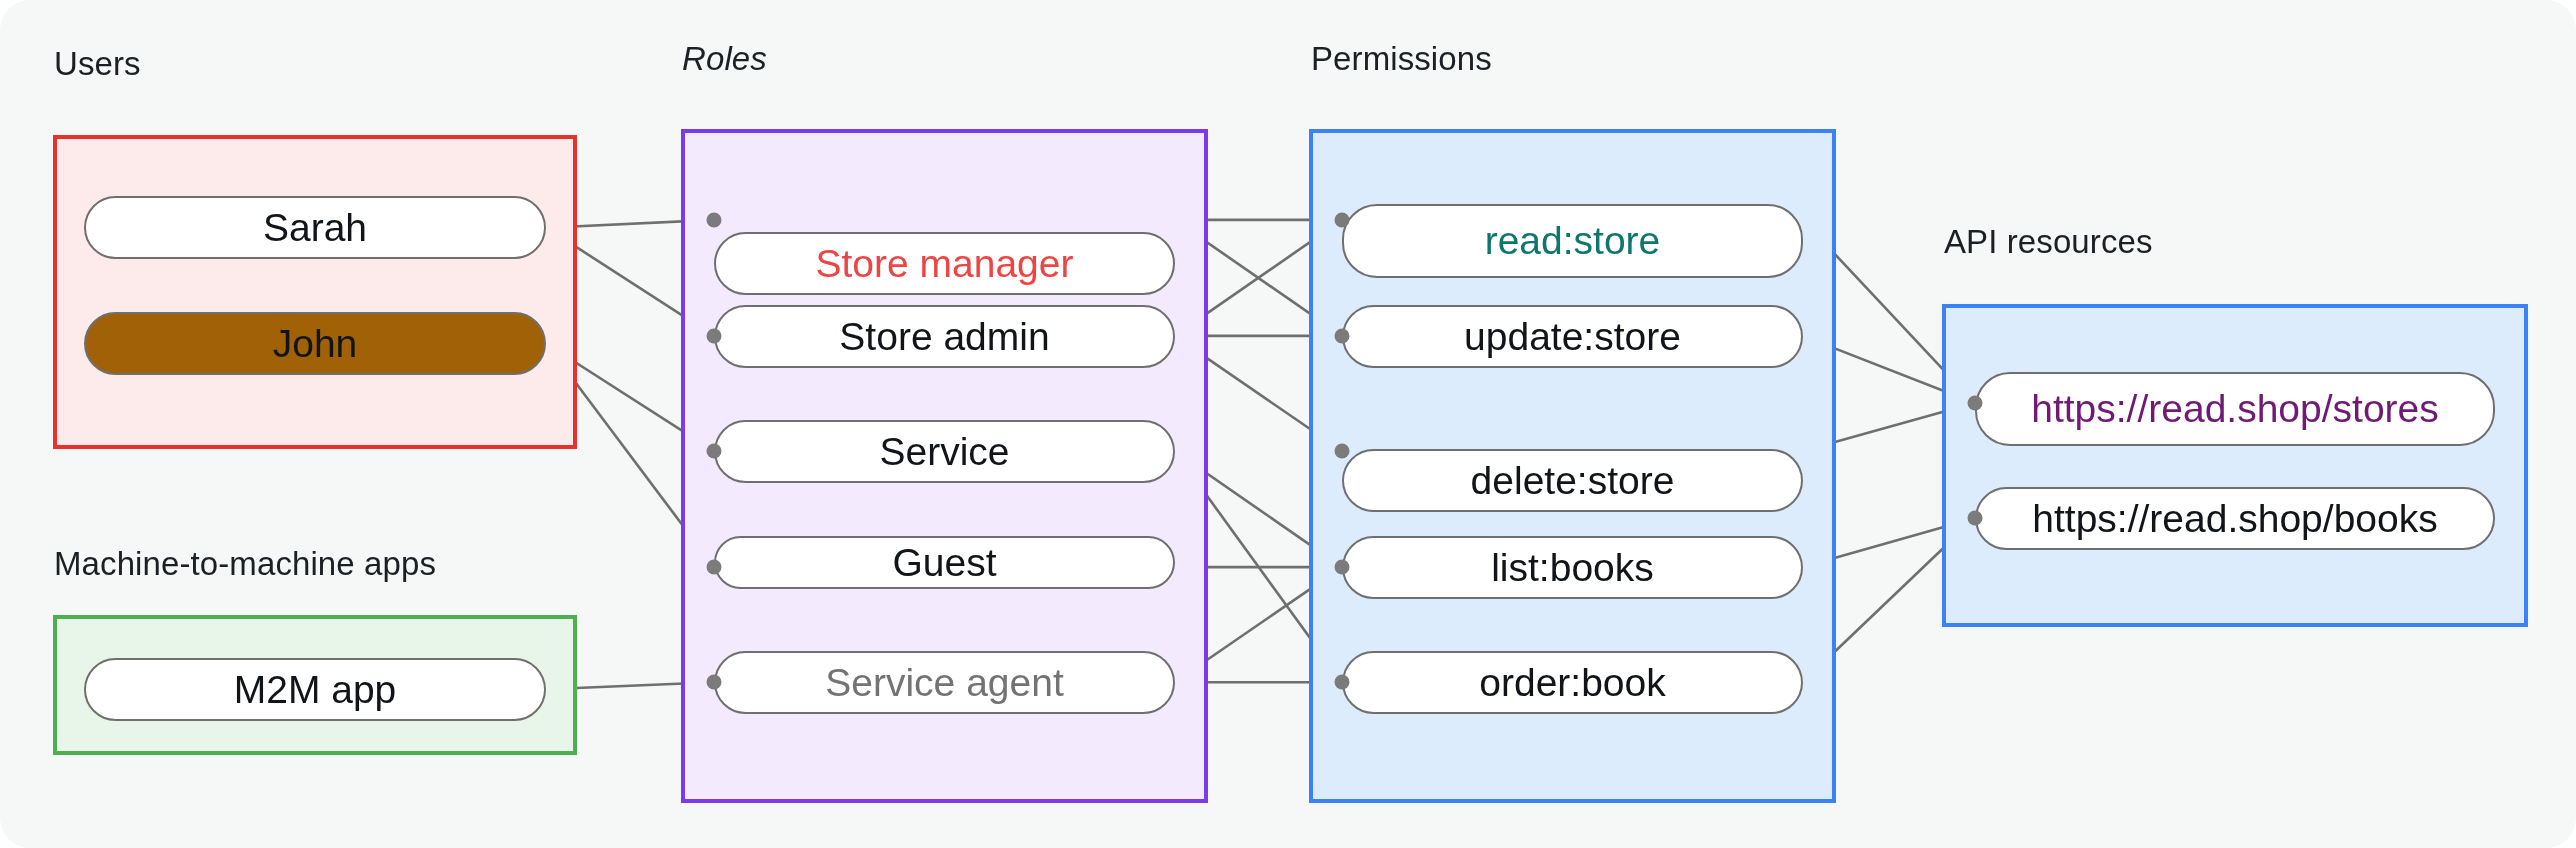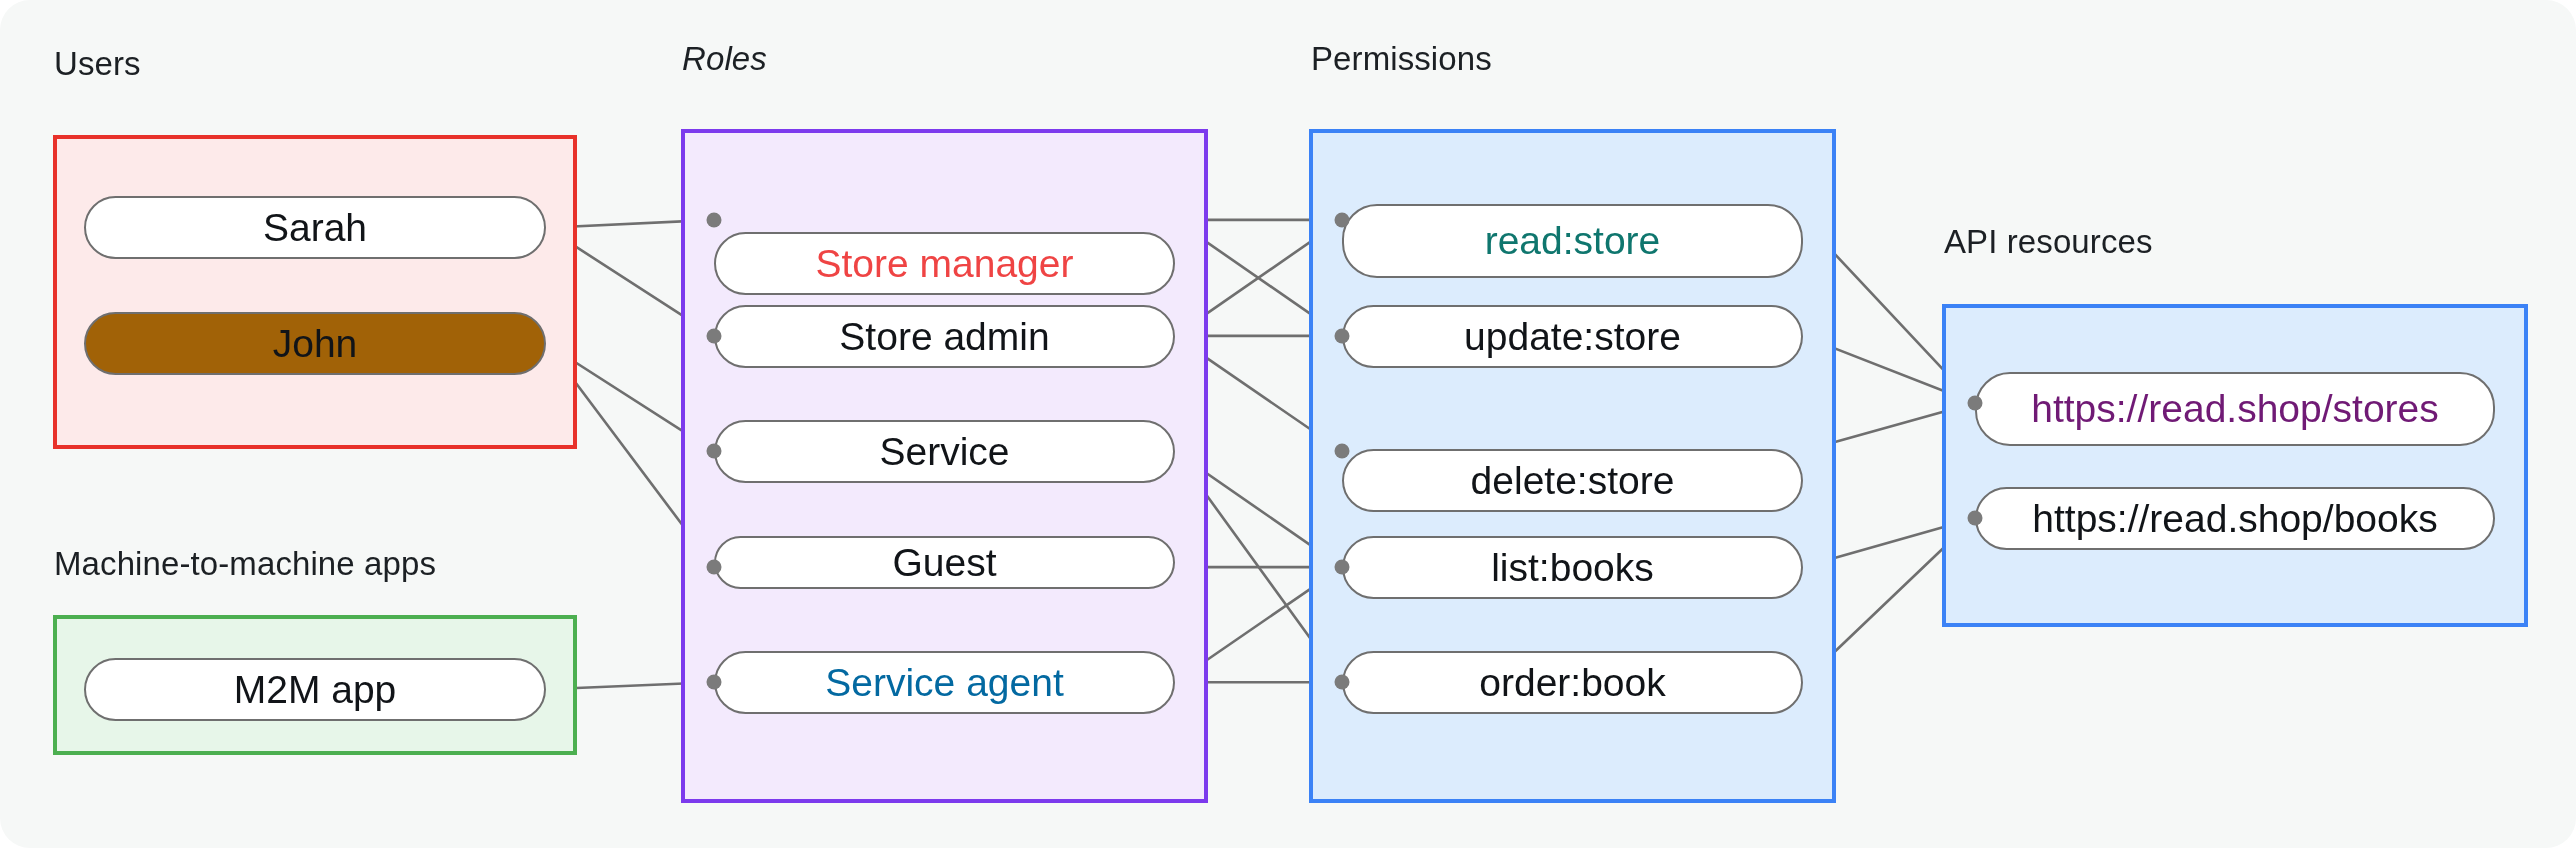--- a/index.html
+++ b/index.html
@@ -109,21 +109,21 @@
       <div class="group-title" style="left: 1944px; top: 223px;">API resources</div>
     </div>
   <div id="nodes-layer">
       <div class="node" style="left: 84px; top: 196px; width: 462px; height: 63px; border-color: rgb(111, 111, 111); background: rgb(255, 255, 255); color: rgb(17, 20, 24);">Sarah</div>
       <div class="node" style="left: 84px; top: 312px; width: 462px; height: 63px; border-color: rgb(111, 111, 111); background: #a16207; color: rgb(17, 20, 24);">John</div>
       <div class="node" style="left: 84px; top: 658px; width: 462px; height: 63px; border-color: rgb(111, 111, 111); background: rgb(255, 255, 255); color: rgb(17, 20, 24);">M2M app</div>
       <div class="node" style="left: 714px; top: 188px; width: 461px; height: 63px; border-color: rgb(111, 111, 111); background: rgb(255, 255, 255); color: #ef4444; margin-top: 44px;">Store manager</div>
       <div class="node" style="left: 714px; top: 305px; width: 461px; height: 63px; border-color: rgb(111, 111, 111); background: rgb(255, 255, 255); color: rgb(17, 20, 24);">Store admin</div>
       <div class="node" style="left: 714px; top: 420px; width: 461px; height: 63px; border-color: rgb(111, 111, 111); background: rgb(255, 255, 255); color: rgb(17, 20, 24);">Service</div>
       <div class="node" style="left: 714px; top: 536px; width: 461px; height: 53px; border-color: rgb(111, 111, 111); background: rgb(255, 255, 255); color: rgb(17, 20, 24);">Guest</div>
-      <div class="node" style="left: 714px; top: 651px; width: 461px; height: 63px; border-color: rgb(111, 111, 111); background: rgb(255, 255, 255); color: #0369a1;">Service agent</div>
+      <div class="node" style="left: 714px; top: 651px; width: 461px; height: 63px; border-color: rgb(111, 111, 111); background: rgb(255, 255, 255); color: #737373;">Service agent</div>
       <div class="node" style="left: 1342px; top: 204px; width: 461px; height: 74px; border-color: rgb(111, 111, 111); background: rgb(255, 255, 255); color: #0f766e;">read:store</div>
       <div class="node" style="left: 1342px; top: 305px; width: 461px; height: 63px; border-color: rgb(111, 111, 111); background: rgb(255, 255, 255); color: rgb(17, 20, 24);">update:store</div>
       <div class="node" style="left: 1342px; top: 420px; width: 461px; height: 63px; border-color: rgb(111, 111, 111); background: rgb(255, 255, 255); color: rgb(17, 20, 24); margin-top: 29px;">delete:store</div>
       <div class="node" style="left: 1342px; top: 536px; width: 461px; height: 63px; border-color: rgb(111, 111, 111); background: rgb(255, 255, 255); color: rgb(17, 20, 24);">list:books</div>
       <div class="node" style="left: 1342px; top: 651px; width: 461px; height: 63px; border-color: rgb(111, 111, 111); background: rgb(255, 255, 255); color: rgb(17, 20, 24);">order:book</div>
       <div class="node" style="left: 1975px; top: 372px; width: 520px; height: 74px; border-color: rgb(111, 111, 111); background: rgb(255, 255, 255); color: #701a75;">https://read.shop/stores</div>
       <div class="node" style="left: 1975px; top: 487px; width: 520px; height: 63px; border-color: rgb(111, 111, 111); background: rgb(255, 255, 255); color: rgb(17, 20, 24);">https://read.shop/books</div>
     </div>
   <div id="ports-layer">
       <div class="port" style="left: 714px; top: 220px; background: rgb(123, 123, 123);"></div>

